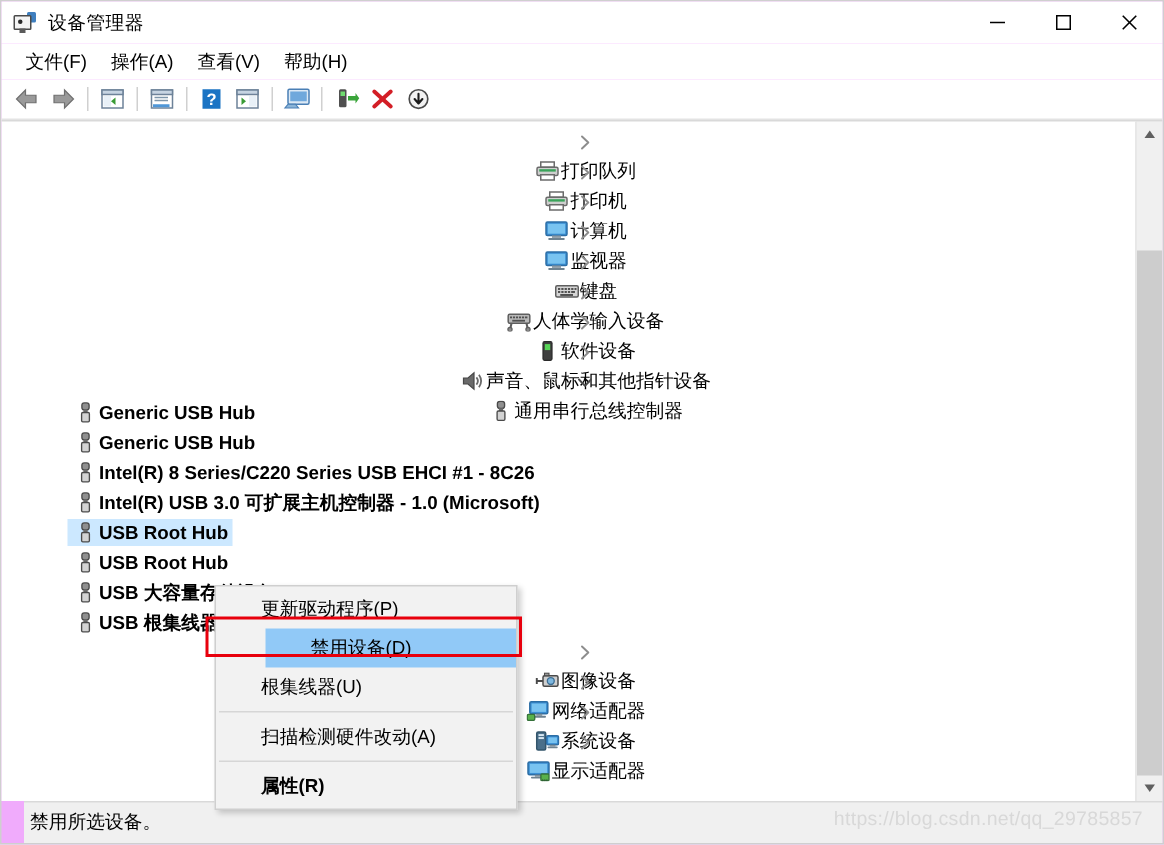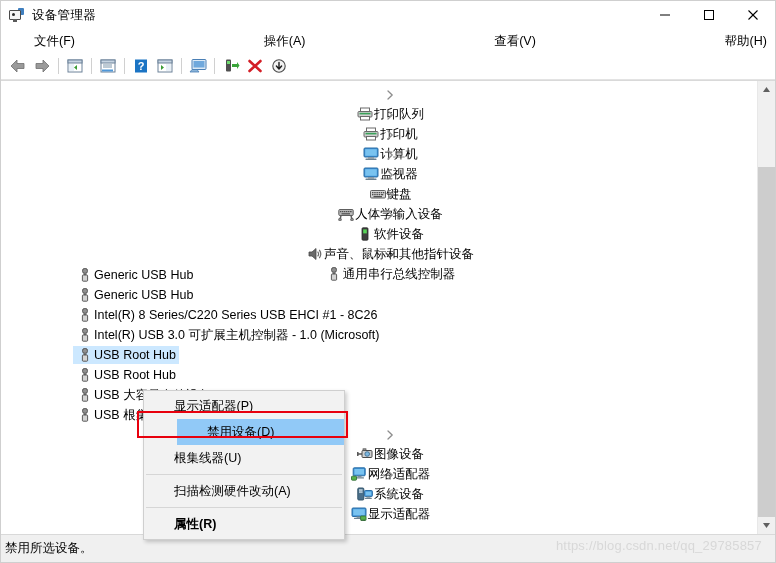--- a/index.html
+++ b/index.html
@@ -86,23 +86,22 @@
     cursor: default;
   }
   .wc svg { display: block; }
 
   
   #menubar {
     height: 24px;
     background: #ffffff;
     display: flex;
     align-items: center;
-    padding-left: 25px;
+    padding-left: 8px;
     flex: 0 0 auto;
-    justify-content: space-between;
   }
   .menu-item {
     font-size: 12.5px;
     color: #000;
     padding: 2px 8px;
     cursor: default;
     white-space: nowrap;
   }
 
   
@@ -170,21 +169,21 @@
     padding: 0 3px;
   }
   .lbl {
     font-size: 12.5px;
     color: #000;
     line-height: 18px;
   }
 
   
   .lvl1 { padding-left: 22px; flex-direction: column; }
-  .lvl2 { padding-left: 56px; }
+  .lvl2 { padding-left: 28px; font-weight: bold; }
 
   
   #scrollbar {
     width: 17px;
     flex: 0 0 auto;
     background: #cdcdcd;
     position: relative;
     border-left: 1px solid #e8e8e8;
   }
   #sb-up, #sb-down {
@@ -205,20 +204,21 @@
 
   
   #statusbar {
     height: 27px;
     background: #f0f0f0;
     border-top: 1px solid #d9d9d9;
     display: flex;
     align-items: center;
     padding-left: 4px;
     flex: 0 0 auto;
+    margin-left: 15px;
   }
   #status-text {
     font-size: 12.5px;
     color: #000;
   }
 
   
   #ctxmenu {
     position: absolute;
     left: 143px;
@@ -776,21 +776,21 @@
     </div>
   </div>
 
   <div id="statusbar">
     <div id="status-text">禁用所选设备。</div>
   </div>
 
 </div>
 
 <div id="ctxmenu">
-    <div class="ctx-item">显示适配器(P)</div>
+    <div class="ctx-item">更新驱动程序(P)</div>
     <div class="ctx-item hl">禁用设备(D)</div>
     <div class="ctx-item">根集线器(U)</div>
     <div class="ctx-sep"></div>
     <div class="ctx-item">扫描检测硬件改动(A)</div>
     <div class="ctx-sep"></div>
     <div class="ctx-item bold">属性(R)</div>
   </div>
 <div id="redbox"></div>
 <div id="watermark">https://blog.csdn.net/qq_29785857</div>
 

